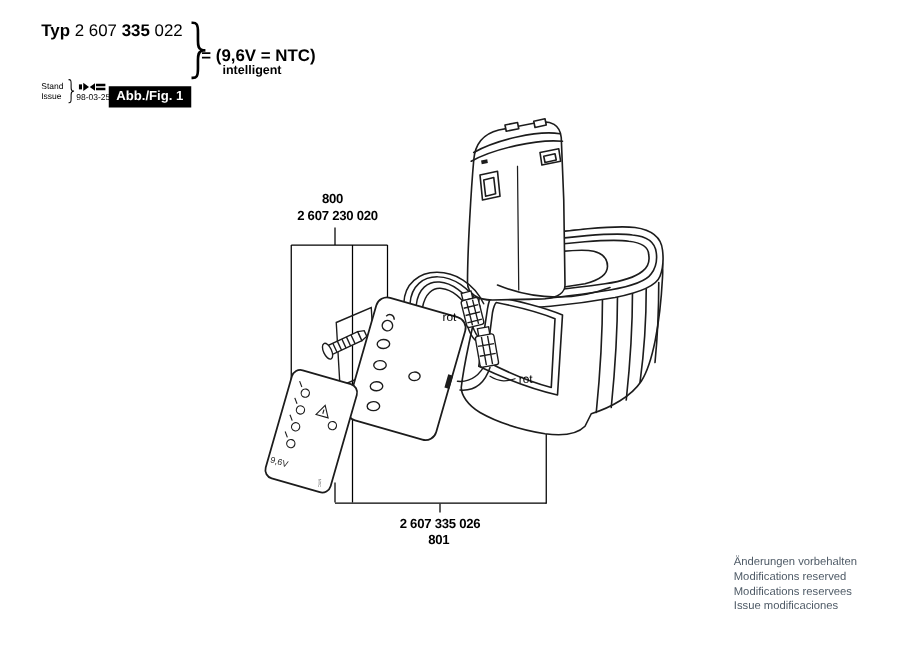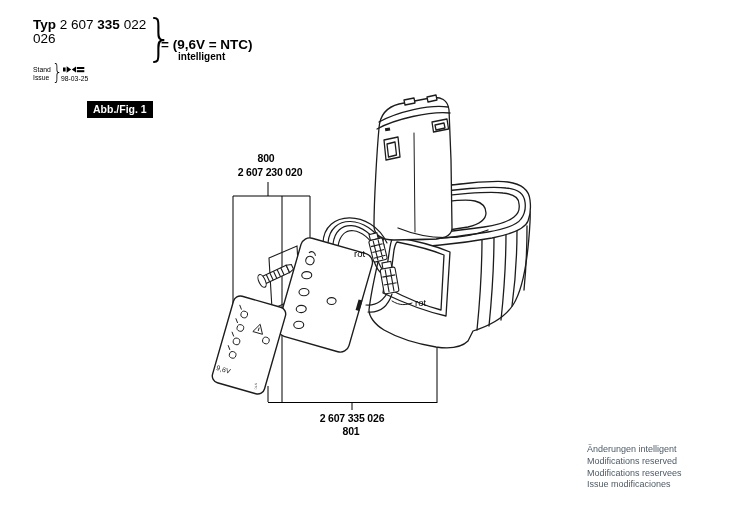--- a/index.html
+++ b/index.html
@@ -2,47 +2,46 @@
 <html><head>
 <meta charset="utf-8">
 <style>
   html,body{margin:0;padding:0;background:#fff;}
   .page{
     position:relative;width:730px;height:516px;background:#ffffff;
     font-family:"Liberation Sans",sans-serif;color:#000;overflow:hidden;
   }
   .abs{position:absolute;}
   
-  .typ-block{left:33px;top:18px;width:113px;text-align:left;font-size:13.5px;line-height:13.5px;}
+  .typ-block{left:33px;top:18px;width:113px;text-align:center;font-size:13.5px;line-height:13.5px;}
   .typ-row{height:13.5px;white-space:nowrap;}
   .b{font-weight:bold;}
   .brace-big{left:146px;top:13px;font-size:50px;font-weight:300;line-height:50px;
     font-family:"DejaVu Sans",sans-serif;transform:scaleX(.85);transform-origin:left top;}
   .ntc-line1{left:161px;top:37px;font-size:13.5px;font-weight:bold;white-space:nowrap;}
   .ntc-line2{left:178px;top:51px;font-size:10px;font-weight:bold;white-space:nowrap;}
   .stand-block{left:33px;top:66px;font-size:6.8px;line-height:8px;}
   .brace-small{left:52px;top:62px;font-size:21px;font-weight:300;line-height:21px;
     font-family:"DejaVu Sans",sans-serif;transform:scaleX(.8);transform-origin:left top;}
   .issue-logo{left:63px;top:65px;width:22px;height:9px;}
   .issue-date{left:61px;top:75px;font-size:6.8px;white-space:nowrap;}
   .fig-badge{left:87px;top:69px;background:#000;color:#fff;font-size:10.5px;font-weight:bold;
-    padding:2px 6px 3px 6px;white-space:nowrap;margin-top:32px;}
+    padding:2px 6px 3px 6px;white-space:nowrap;}
   .footer-notes{left:587px;top:444px;font-size:9px;line-height:11.8px;color:#4e5a66;}
   svg{position:absolute;left:0;top:0;font-family:"Liberation Sans",sans-serif;}
   .pn{font-weight:bold;font-size:10.5px;letter-spacing:-0.2px;}
   .rot{font-size:9.5px;}
 </style>
 </head>
 <body>
 
 <div class="page">
 
   <div class="abs typ-block">
     <div class="typ-row"><span class="b">Typ</span>&nbsp;<span>2 607</span>&nbsp;<span class="b">335</span>&nbsp;<span>022</span></div>
-    <div class="typ-row"><span>026</span></div>
   </div>
   <div class="abs brace-big">}</div>
   <div class="abs ntc-line1">= (9,6V = NTC)</div>
   <div class="abs ntc-line2">intelligent</div>
 
   <div class="abs stand-block">
     <div>Stand</div>
     <div>Issue</div>
   </div>
   <div class="abs brace-small">}</div>
@@ -171,19 +170,19 @@
       <text class="pn" x="266" y="162" text-anchor="middle">800</text>
       <text class="pn" x="270" y="176" text-anchor="middle">2 607 230 020</text>
       <text class="pn" x="352" y="422" text-anchor="middle">2 607 335 026</text>
       <text class="pn" x="351" y="435" text-anchor="middle">801</text>
       <text class="rot" x="354" y="257">rot</text>
       <text class="rot" x="415" y="306">rot</text>
     </g>
   </svg>
 
   <div class="abs footer-notes">
-    <div>Änderungen intelligent</div>
+    <div>Änderungen vorbehalten</div>
     <div>Modifications reserved</div>
     <div>Modifications reservees</div>
     <div>Issue modificaciones</div>
   </div>
 
 </div>
 
 </body></html>

